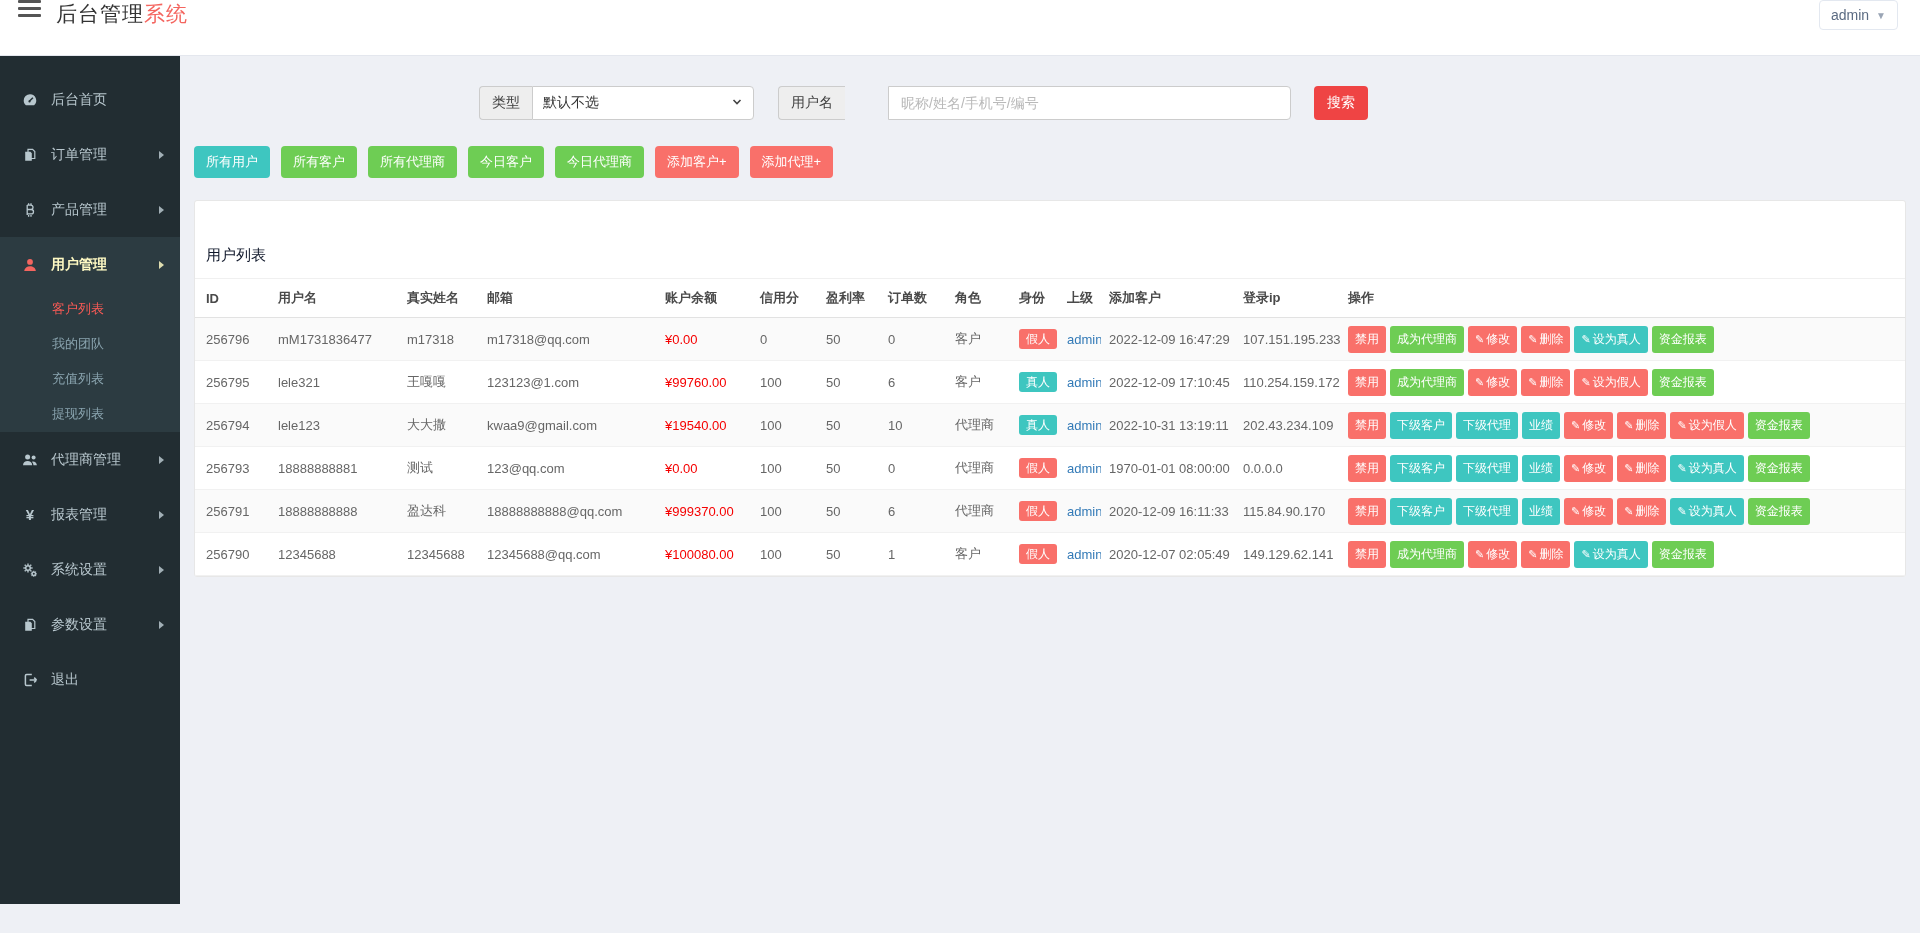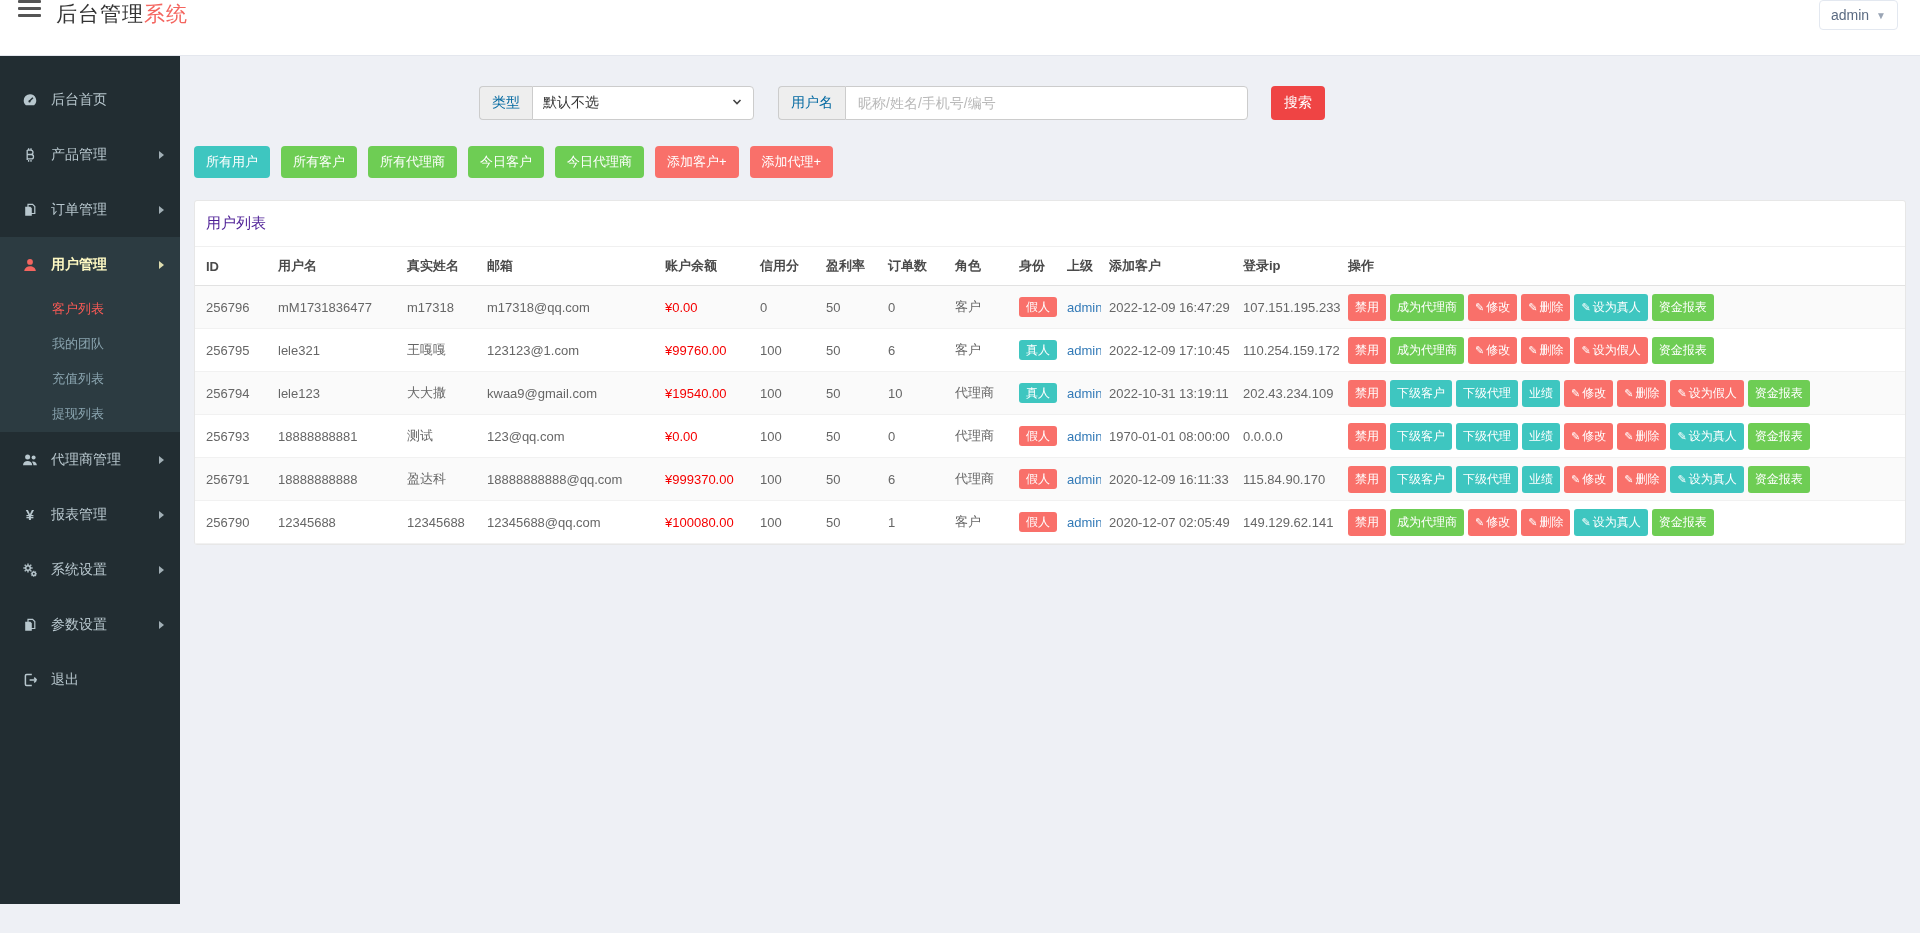--- a/index.html
+++ b/index.html
@@ -26,34 +26,34 @@
   .s-arrow { width:0; height:0; border-left:5px solid currentColor; border-top:4px solid transparent; border-bottom:4px solid transparent; opacity:.85; }
   .side-item.active { background:#2c3b41; color:#fef9c3; font-weight:bold; }
   .side-item.active .s-icon { color:#f4655f; }
   .submenu { background:#2c3b41; }
   .sub-item { height:35px; line-height:35px; padding-left:52px; color:#8aa4af; font-size:13px; cursor:pointer;font-family:Liberation Mono, monospace; }
   .sub-item.active { color:#fa5a55; }
   
   .content { flex:1; padding:30px 14px 0 14px; overflow:hidden; }
   .filter-row { display:flex; align-items:center; margin-left:285px; }
   .input-group { display:flex; height:34px; }
-  .ig-addon { background:#eee; border:1px solid #ccc; border-right:none; border-radius:4px 0 0 4px; padding:12px 12px; font-size:14px; color:#0369a1; display:flex; align-items:center; white-space:nowrap; }
+  .ig-addon { background:#eee; border:1px solid #ccc; border-right:none; border-radius:4px 0 0 4px; padding:12px 12px; font-size:14px; color:#404040; display:flex; align-items:center; white-space:nowrap; }
   .ig-select { width:222px; border:1px solid #ccc; border-radius:0 4px 4px 0; background:#fff; display:flex; align-items:center; justify-content:space-between; padding:0 10px; font-size:14px; color:#333; cursor:pointer; }
-  .ig-input { width:403px; border:1px solid #ccc; border-radius:0 4px 4px 0; padding:0 12px; font-size:14px; color:#333; outline:none; }
+  .ig-input { width:403px; border:1px solid #ccc; border-radius:0 4px 4px 0; padding:0 12px; font-size:14px; color:#333; outline:none;margin-left:43px; }
   .ig-input::placeholder { color:#b9b9b9; }
   .grp2 { margin-left:24px; }
   .btn-search { margin-left:23px; height:34px; padding:0 13px; background:#ef4444; color:#fff; border:none; border-radius:4px; font-size:14px; cursor:pointer; }
   .toolbar { margin-top:26px; display:flex; gap:11px; }
   .tbtn { border:none; border-radius:4px; color:#fff; font-size:13px; padding:0 12px; height:32px; cursor:pointer; white-space:nowrap; }
   .bg-teal { background:#3ec6c0; }
   .bg-green { background:#6ecd54; }
   .bg-red { background:#f9706a; }
   
   .panel { margin-top:22px; background:#fff; border:1px solid #e7e7e7; border-radius:3px; }
-  .panel-title { padding:13px 11px; font-size:15px; color:#4c1d95; border-bottom:1px solid #f0f0f0; }
+  .panel-title { padding:13px 11px; font-size:15px; color:#0f172a; border-bottom:1px solid #f0f0f0;margin-top:32px; }
   table { width:100%; border-collapse:collapse; table-layout:fixed; }
   th { text-align:left; padding:10px 8px; font-size:13px; color:#4a4a4a; font-weight:bold; border-bottom:1px solid #e2e2e2; white-space:nowrap; }
   td { padding:0 8px; height:43px; font-size:13px; color:#666; border-bottom:1px solid #f1f1f1; white-space:nowrap; overflow:hidden; }
   th:first-child, td:first-child { padding-left:11px; }
   tbody tr:nth-child(odd) { background:#fafafa; }
   .balance { color:#f50000; }
   .link { color:#337ab7; cursor:pointer; }
   .badge { display:inline-block; padding:3px 7px; border-radius:3px; color:#fff; font-size:12px; line-height:1.2; }
   .actions { display:flex; gap:4px; align-items:center; }
   .abtn { border:none; border-radius:3px; color:#fff; font-size:12px; padding:5px 7px; cursor:pointer; white-space:nowrap; display:inline-flex; align-items:center; }
@@ -84,36 +84,36 @@
           <svg width="16" height="16" viewBox="0 0 16 16">
             <path d="M8 2.2A6.3 6.3 0 001.7 8.5c0 1.9.8 3.6 2.2 4.7h8.2a6.3 6.3 0 00-4.1-11z" fill="currentColor"></path>
             <path d="M7.3 9.2l3.6-3.4" stroke="#222d32" stroke-width="1.5"></path>
             <circle cx="7.5" cy="9.4" r="1.1" fill="#222d32"></circle>
           </svg>
         </span>
         <span class="s-label">后台首页</span>
       </div>
       <div class="side-item">
         <span class="s-icon">
+          <svg width="16" height="16" viewBox="0 0 16 16">
+            <path d="M6 2.3h4.6l2.2 2.2v7H6z" fill="none" stroke="currentColor" stroke-width="1.2"></path>
+            <path d="M3.2 4.8h5.2l1.4 1.4v7.5H3.2z" fill="currentColor"></path>
+          </svg>
+        </span>
+        <span class="s-label">订单管理</span>
+        <span class="s-arrow"></span>
+      </div>
+      <div class="side-item">
+        <span class="s-icon">
           <svg width="16" height="16" viewBox="0 0 16 16" fill="none" stroke="currentColor" stroke-width="1.3">
             <path d="M5.2 3.1v9.8M5.2 3.1h3.6a2.2 2.2 0 010 4.4H5.2M5.2 7.5h4.1a2.2 2.2 0 010 4.4H5.2"></path>
             <path d="M6.6 1.3v1.8M9 1.3v1.8M6.6 12.9v1.8M9 12.9v1.8"></path>
           </svg>
         </span>
         <span class="s-label">产品管理</span>
-        <span class="s-arrow"></span>
-      </div>
-      <div class="side-item">
-        <span class="s-icon">
-          <svg width="16" height="16" viewBox="0 0 16 16">
-            <path d="M6 2.3h4.6l2.2 2.2v7H6z" fill="none" stroke="currentColor" stroke-width="1.2"></path>
-            <path d="M3.2 4.8h5.2l1.4 1.4v7.5H3.2z" fill="currentColor"></path>
-          </svg>
-        </span>
-        <span class="s-label">订单管理</span>
         <span class="s-arrow"></span>
       </div>
       <div class="side-item active">
         <span class="s-icon">
           <svg width="16" height="16" viewBox="0 0 16 16" fill="currentColor">
             <circle cx="8" cy="4.9" r="2.9"></circle>
             <path d="M2.2 14c.3-3.1 2.8-4.7 5.8-4.7s5.5 1.6 5.8 4.7z"></path>
           </svg>
         </span>
         <span class="s-label">用户管理</span>

